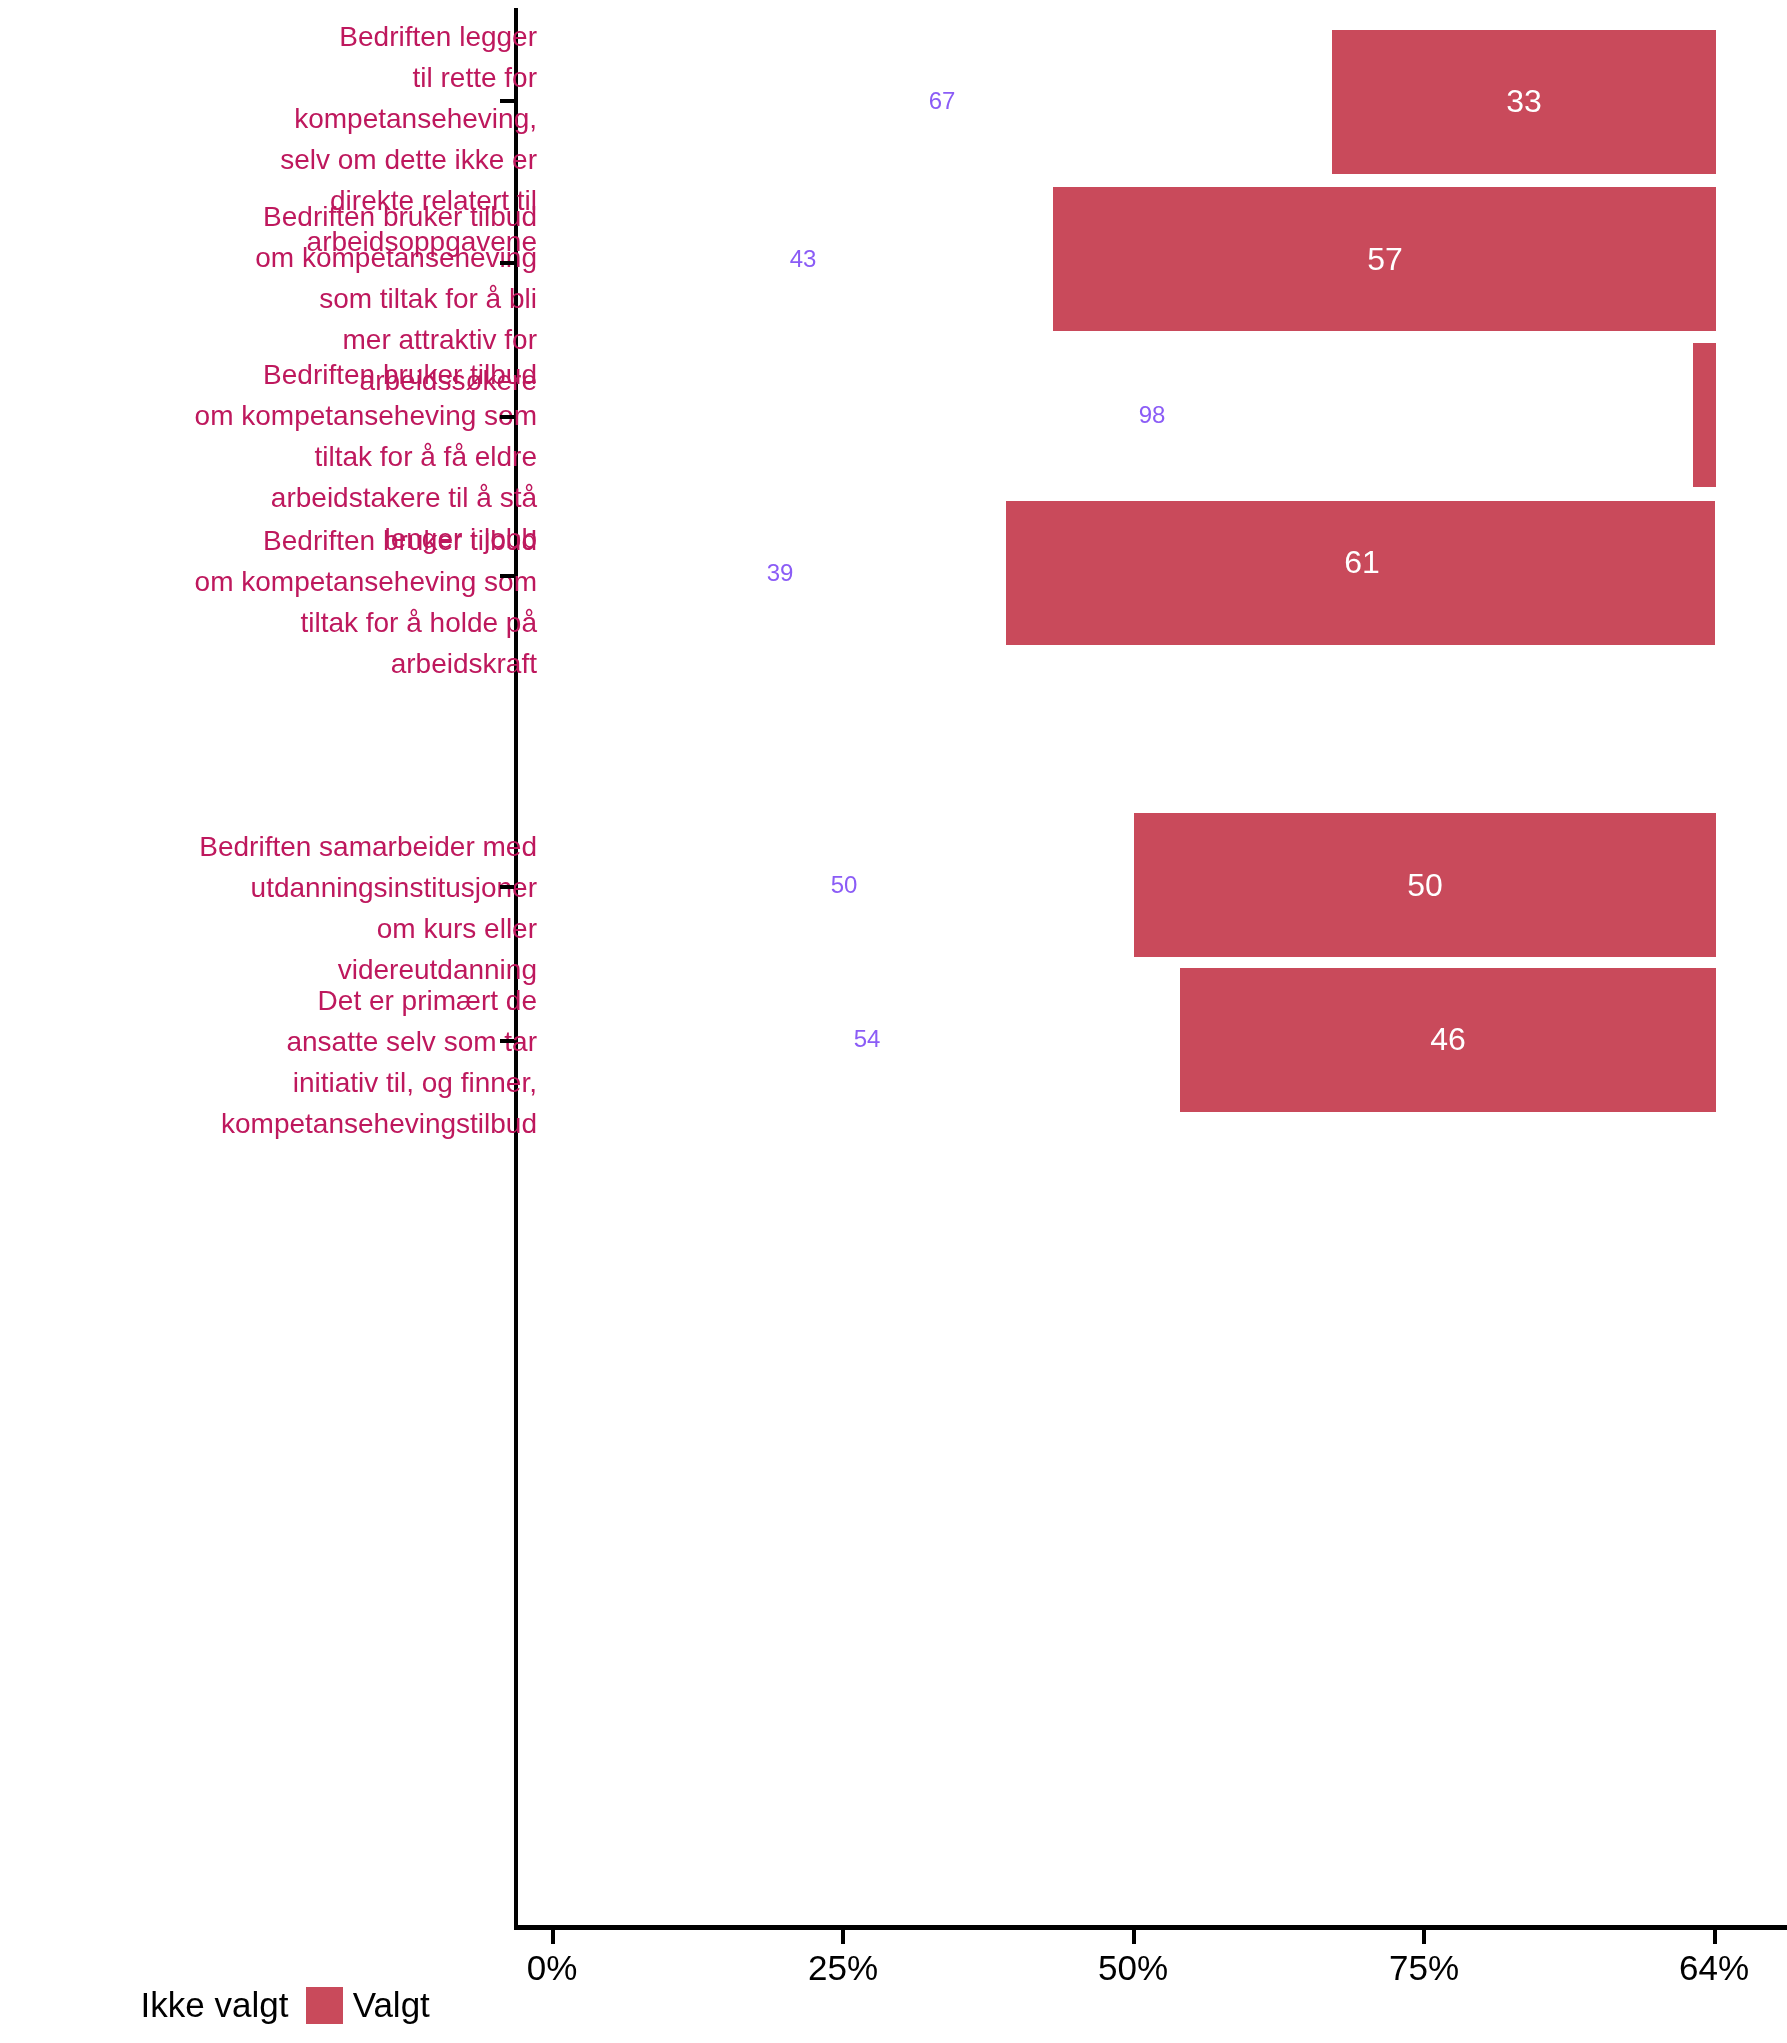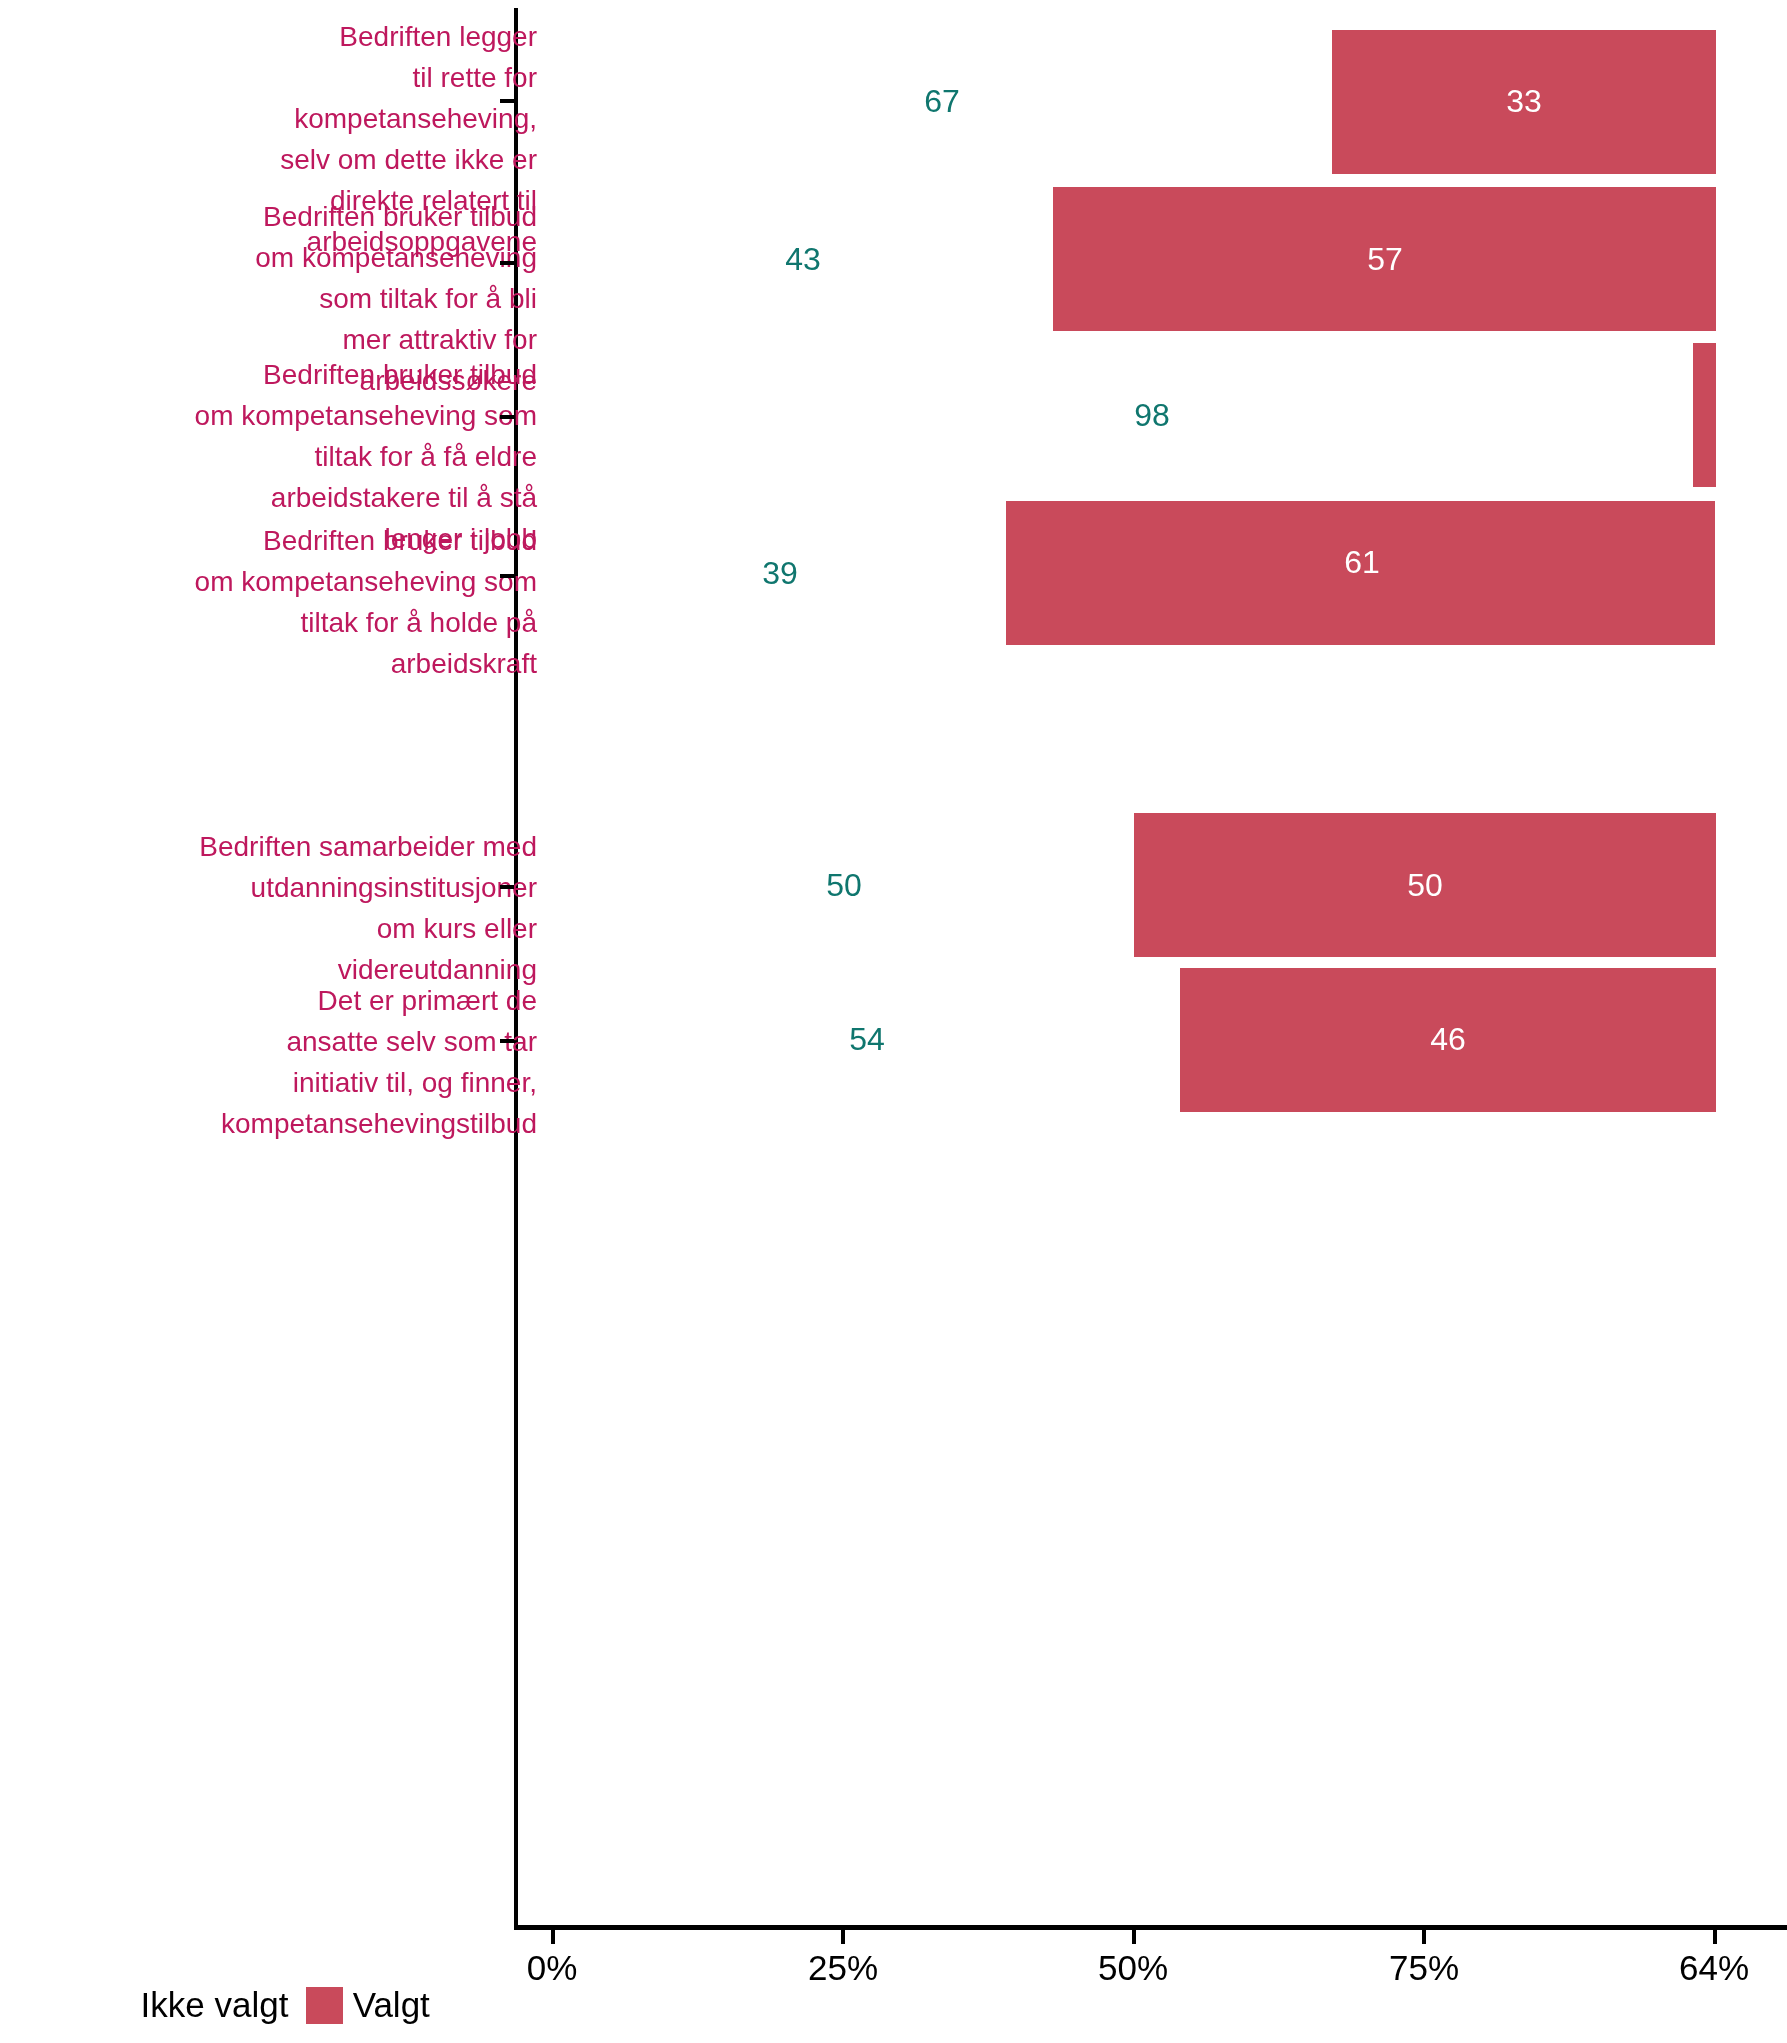--- a/index.html
+++ b/index.html
@@ -86,23 +86,23 @@
     position: absolute;
     font-size: 32px;
     line-height: 32px;
     color: #ffffff;
     transform: translate(-50%, -50%);
     white-space: nowrap;
   }
 
   .unsel-value {
     position: absolute;
-    font-size: 32px;
+    font-size: 24px;
     line-height: 32px;
-    color: #0f766e;
+    color: #8b5cf6;
     transform: translate(-50%, -50%);
     white-space: nowrap;
   }
 
   
   .x-tick {
     position: absolute;
     top: 1930px;
     width: 4px;
     height: 13.6px;

